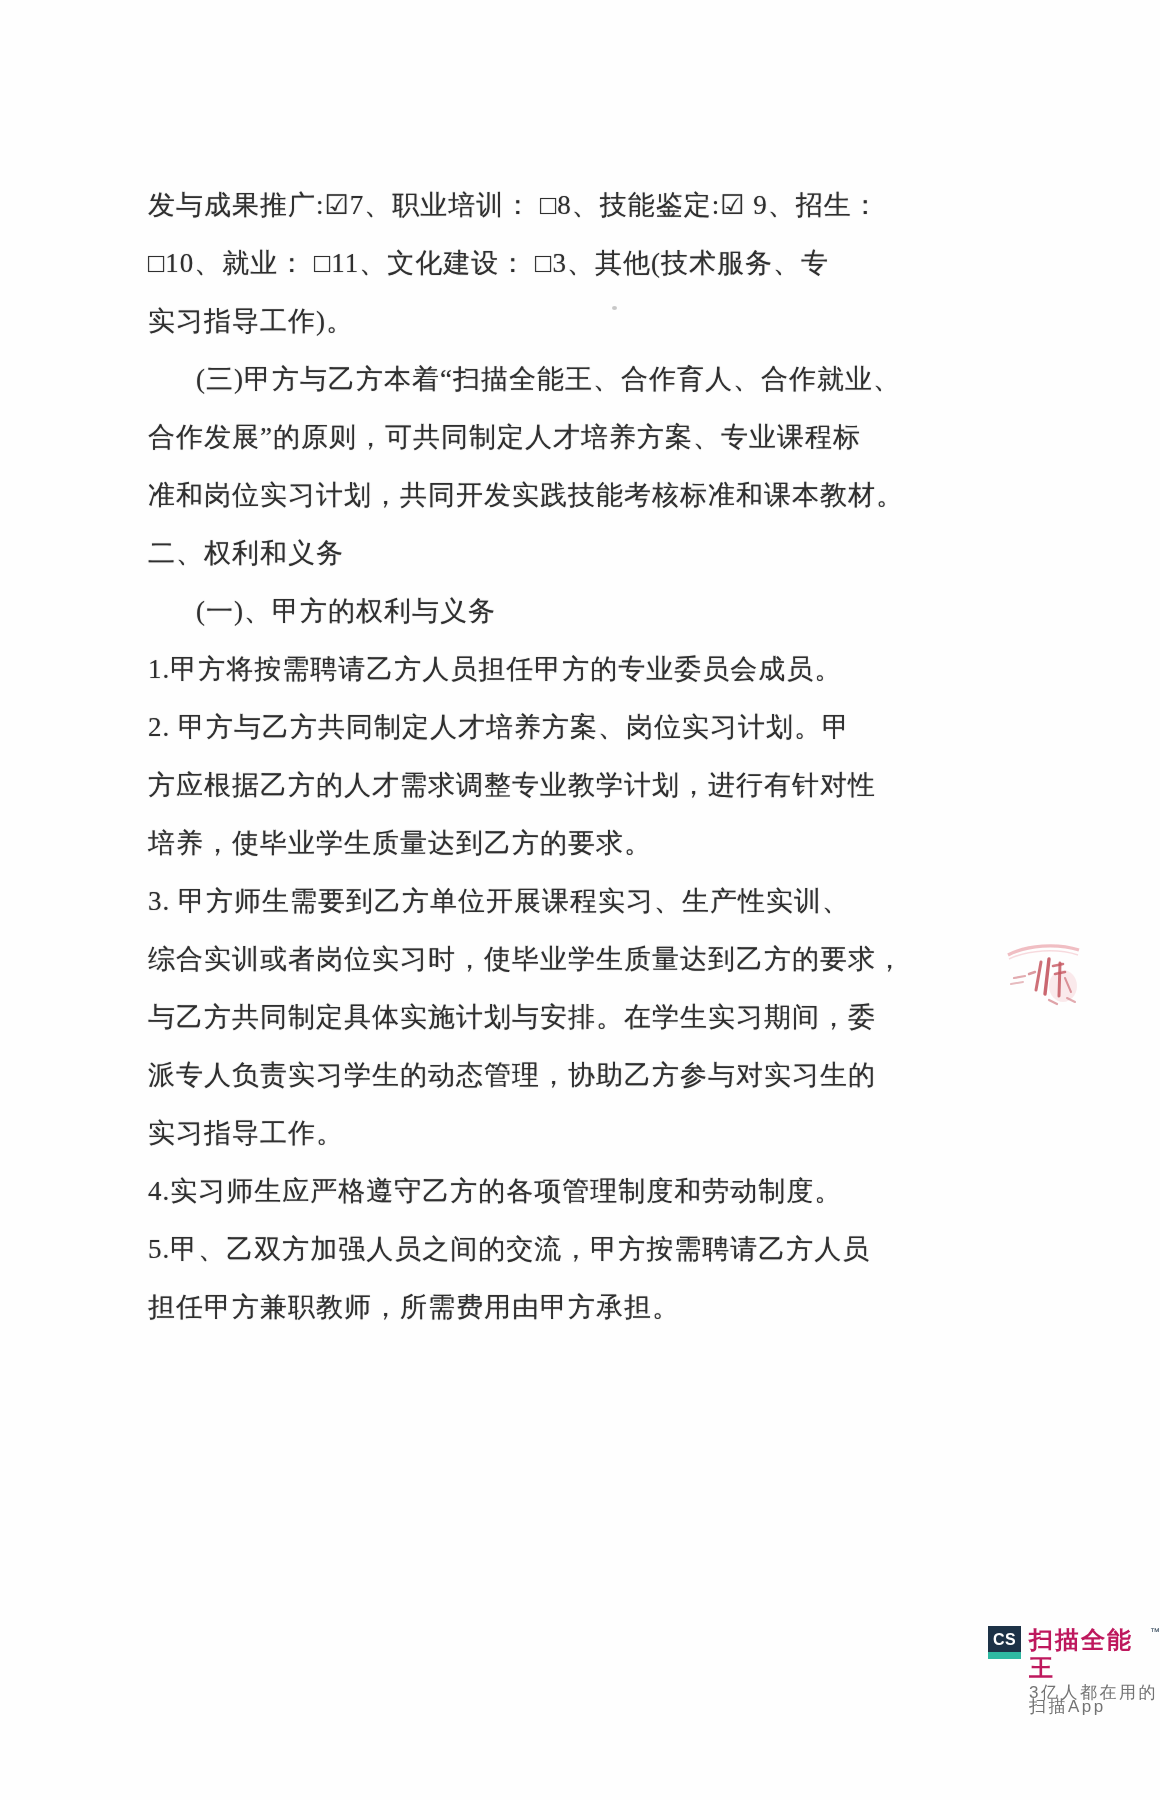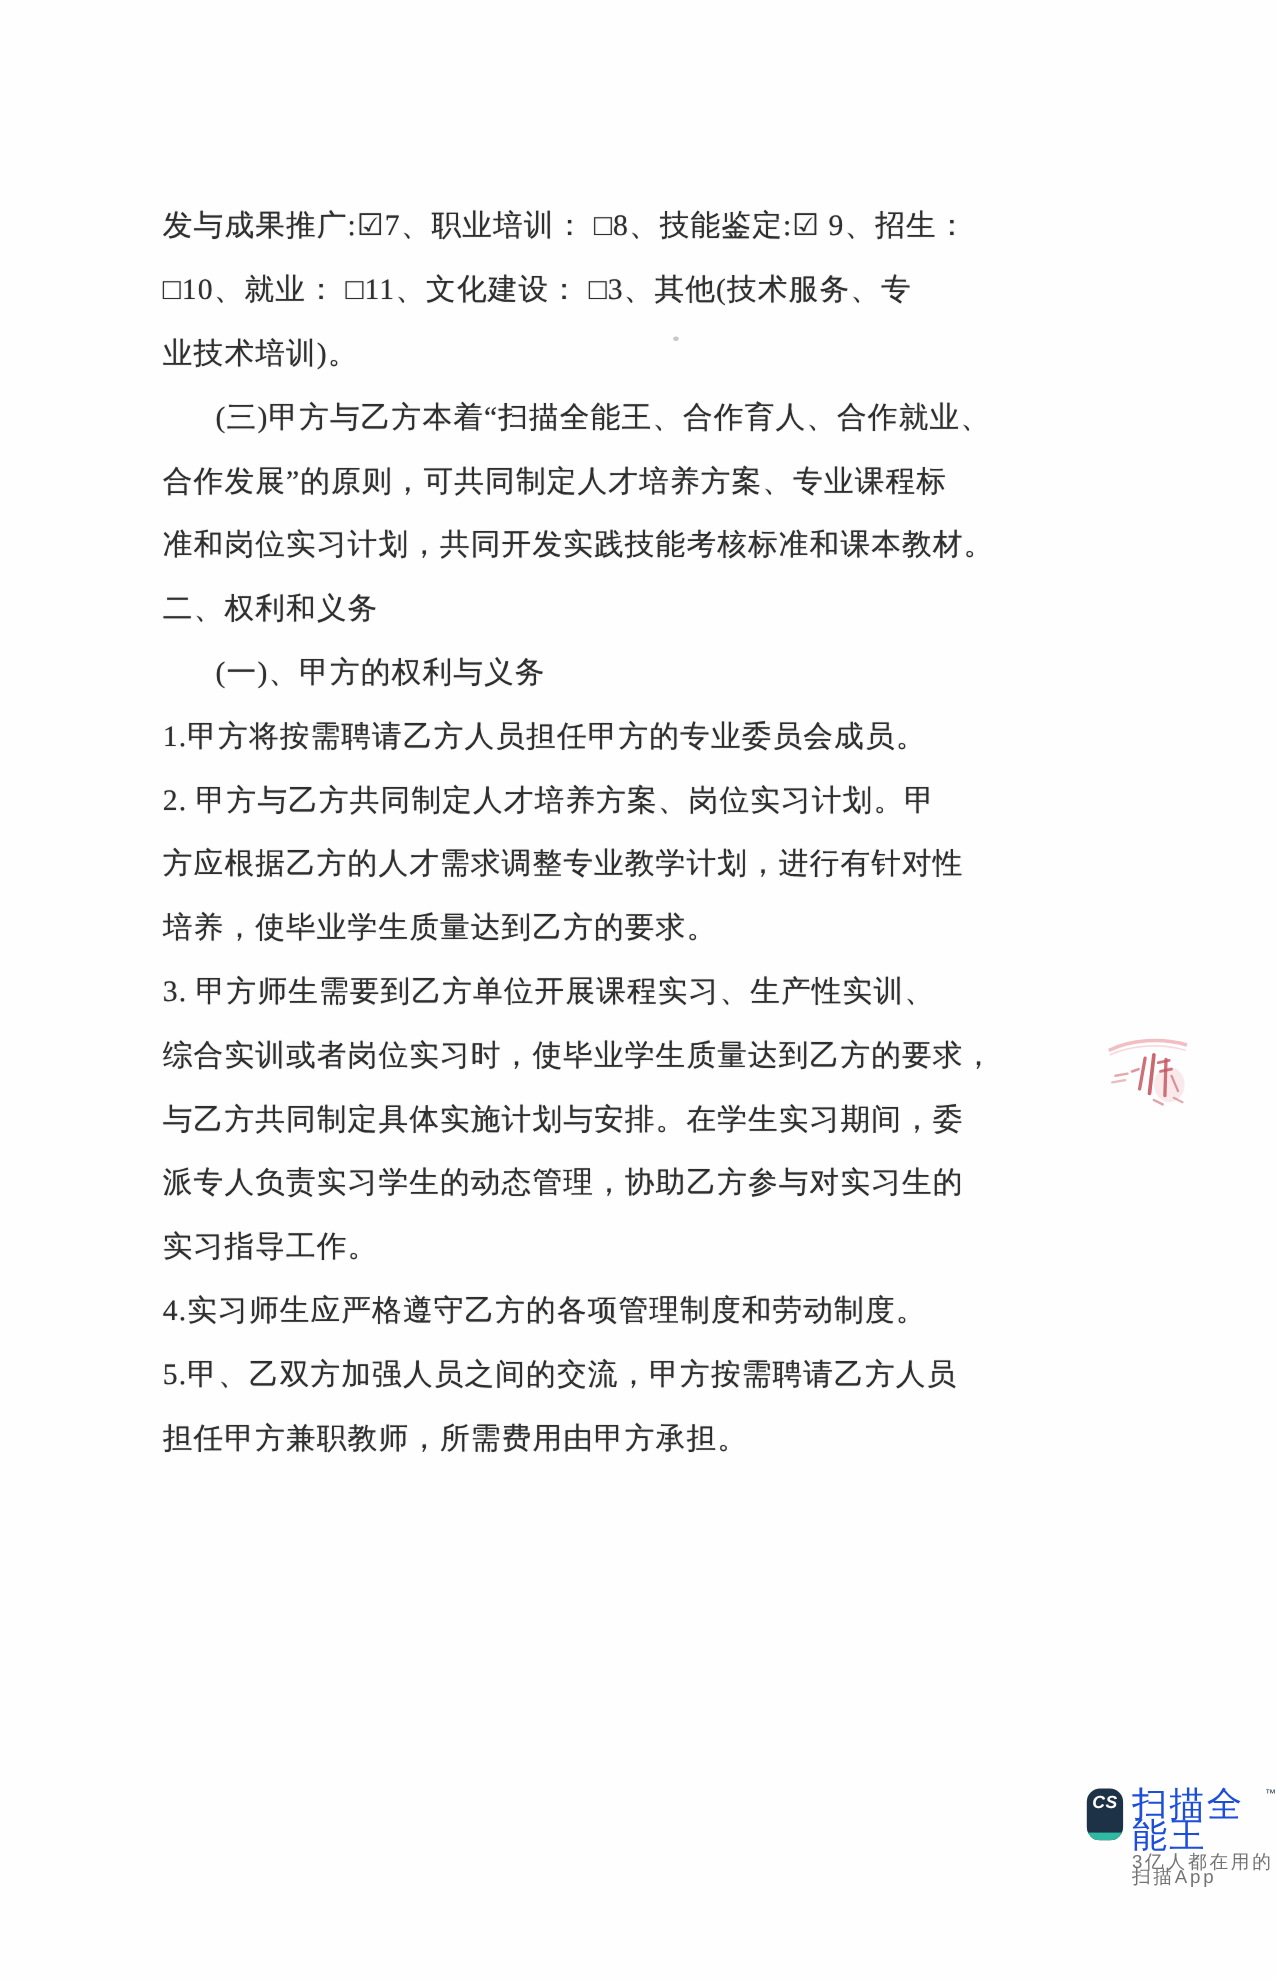--- a/index.html
+++ b/index.html
@@ -56,26 +56,25 @@
     left: 988px;
     top: 1626px;
     display: flex;
     align-items: flex-start;
     gap: 8px;
     font-family: "Liberation Sans", sans-serif;
   }
   .cs-logo {
     position: relative;
     width: 33px;
-    height: 47px;
-    border-radius: 12px;
+    height: 33px;
+    border-radius: 0;
     background: #1d3247;
     overflow: hidden;
     flex: 0 0 auto;
-    font-style: italic;
   }
   .cs-logo .cs-text {
     position: absolute;
     top: 1px;
     left: 0;
     right: 0;
     height: 26px;
     display: flex;
     align-items: center;
     justify-content: center;
@@ -88,23 +87,23 @@
     position: absolute;
     left: 0;
     right: 0;
     bottom: 0;
     height: 7px;
     background: #2fb9a2;
   }
   .wm-text { display: flex; flex-direction: column; }
   .wm-name-row { display: flex; align-items: flex-start; }
   .wm-name {
-    color: #1d4ed8;
-    font-size: 32px;
-    font-weight: normal;
+    color: #be185d;
+    font-size: 24px;
+    font-weight: bold;
     letter-spacing: 2px;
     line-height: 28px;
   }
   .wm-tm {
     color: #1d3348;
     font-size: 10px;
     line-height: 12px;
     margin-left: 1px;
   }
   .wm-tagline {
@@ -116,21 +115,21 @@
   }
 </style>
 </head>
 <body>
 
 <div class="page">
 
   <div class="doc-text">
     <div class="line">发与成果推广:☑7、职业培训： □8、技能鉴定:☑ 9、招生：</div>
     <div class="line">□10、就业： □11、文化建设： □3、其他(技术服务、专</div>
-    <div class="line">业技术培训)。</div>
+    <div class="line">实习指导工作)。</div>
     <div class="line indent">(三)甲方与乙方本着“扫描全能王、合作育人、合作就业、</div>
     <div class="line">合作发展”的原则，可共同制定人才培养方案、专业课程标</div>
     <div class="line">准和岗位实习计划，共同开发实践技能考核标准和课本教材。</div>
     <div class="line">二、权利和义务</div>
     <div class="line indent">(一)、甲方的权利与义务</div>
     <div class="line">1.甲方将按需聘请乙方人员担任甲方的专业委员会成员。</div>
     <div class="line">2. 甲方与乙方共同制定人才培养方案、岗位实习计划。甲</div>
     <div class="line">方应根据乙方的人才需求调整专业教学计划，进行有针对性</div>
     <div class="line">培养，使毕业学生质量达到乙方的要求。</div>
     <div class="line">3. 甲方师生需要到乙方单位开展课程实习、生产性实训、</div>

